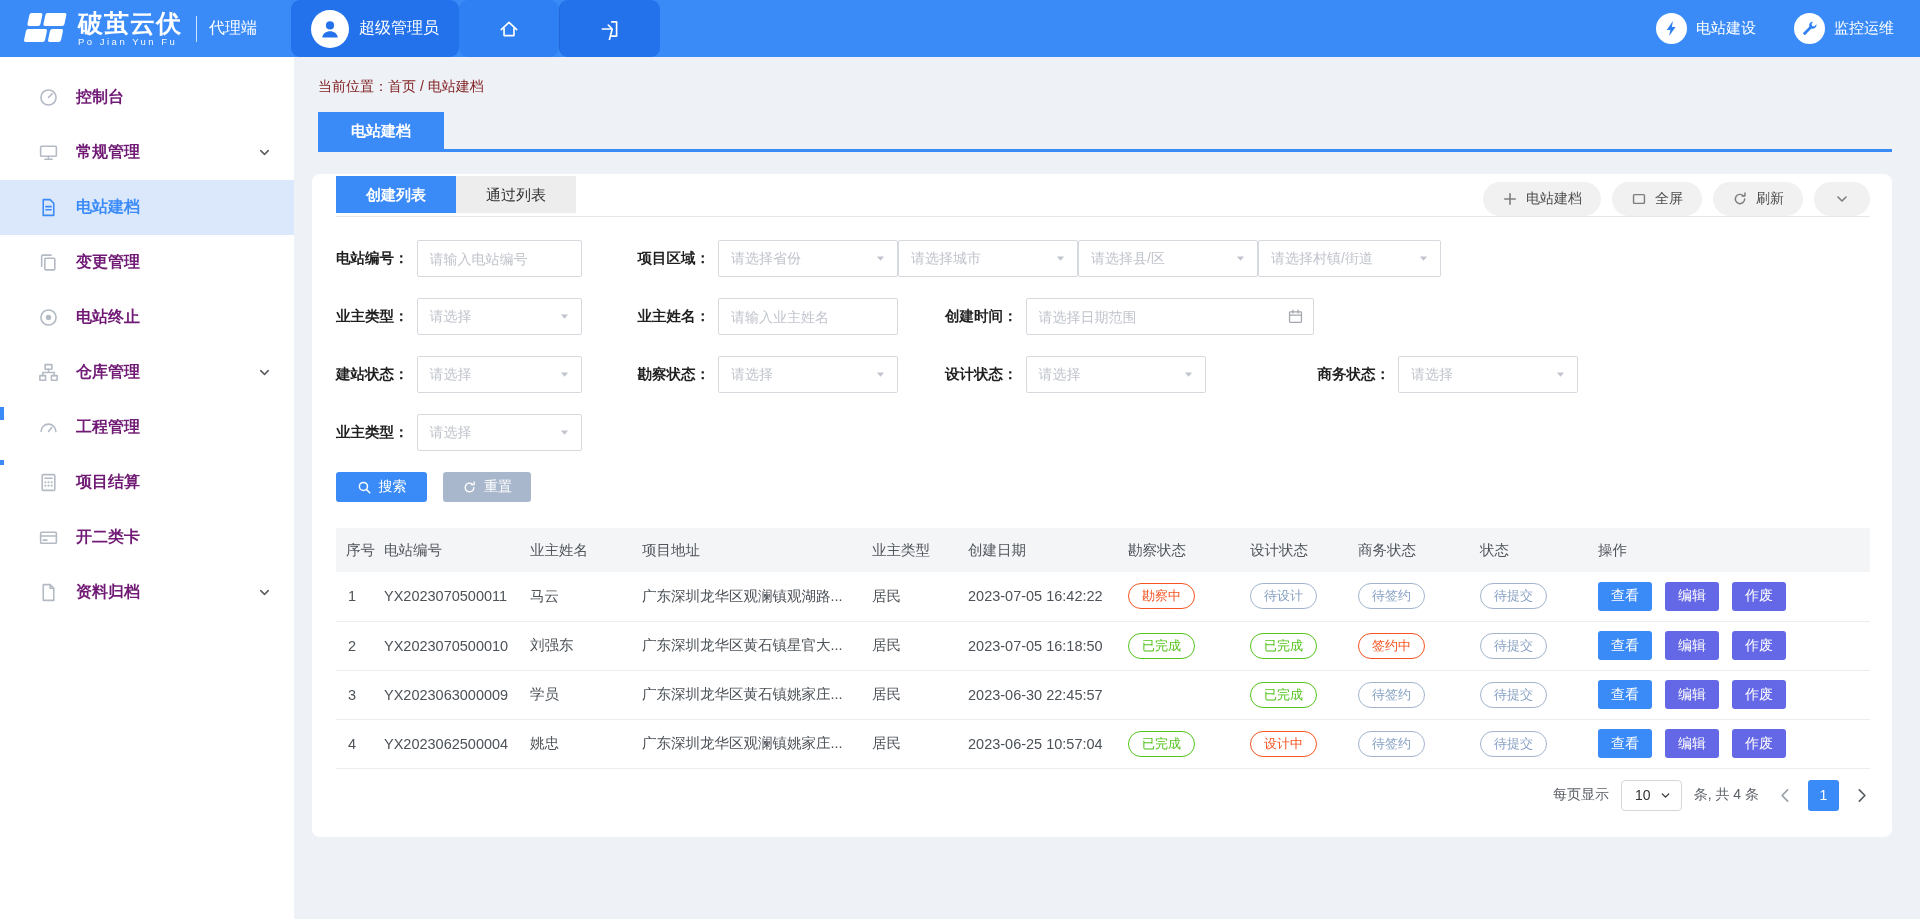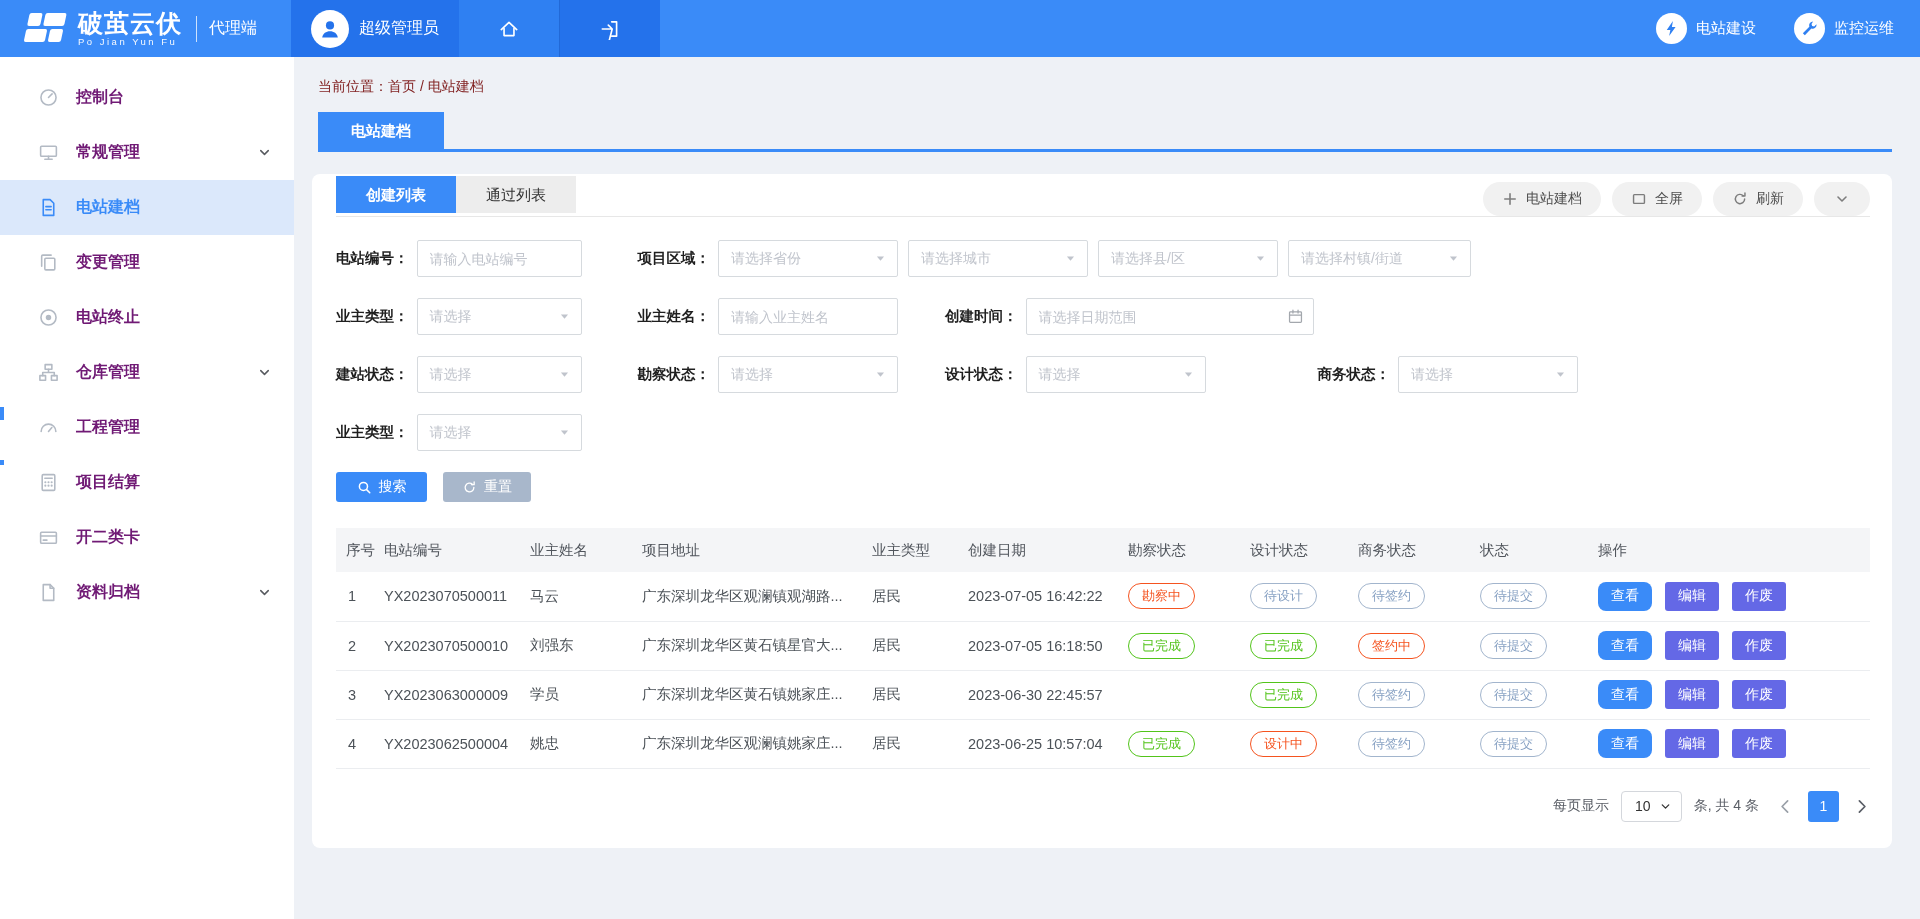--- a/index.html
+++ b/index.html
@@ -7,21 +7,21 @@
 
   
   .header { height:57px; display:flex; background:#3a8bf8; color:#fff; }
   .brand { width:291px; display:flex; align-items:center; padding-left:22px; background:#3a8bf8; }
   .brand-mark { width:46px; height:36px; margin-right:10px; flex:0 0 auto; }
   .brand-text { line-height:1.05; }
   .brand-title { font-size:25px; font-weight:bold; letter-spacing:1px; }
   .brand-sub { font-size:9.5px; letter-spacing:2.5px; opacity:.95; }
   .brand-divider { width:1px; height:26px; background:rgba(255,255,255,.75); margin:0 12px 0 14px; }
   .brand-edition { font-size:16px; }
-  .hseg { display:flex; align-items:center; justify-content:center; }
+  .hseg { display:flex; align-items:center; justify-content:center;border-radius:9px; }
   .seg-user { background:#2472eb; min-width:168px; padding:0 20px; gap:10px; }
   .avatar { width:38px; height:38px; border-radius:50%; background:#fff; color:#2472eb; display:flex; align-items:center; justify-content:center; }
   .avatar .ic { width:24px; height:24px; }
   .seg-user .uname { font-size:16px; }
   .seg-home { background:#2f80f2; width:100px; }
   .seg-exit { background:#2472eb; width:101px; border-left:1px solid rgba(0,0,0,.08); }
   .seg-home .ic, .seg-exit .ic { width:22px; height:22px; color:#fff; }
   .hspacer { flex:1; }
   .hlinks { display:flex; align-items:center; gap:38px; padding-right:26px; }
   .hlink { display:flex; align-items:center; gap:9px; cursor:pointer; }
@@ -59,21 +59,21 @@
 
   
   .filters { padding-top:23px; }
   .frow { display:flex; align-items:center; margin-bottom:21px; }
   .flabel { font-size:14.5px; font-weight:bold; color:#1f1f1f; margin-right:8px; white-space:nowrap; }
   .fgroup { display:flex; align-items:center; }
   .finput { height:37px; border:1px solid #d6dade; border-radius:2px; padding:0 12px; font-size:14px; color:#333; outline:none; font-family:inherit; }
   .finput::placeholder { color:#c0c4cc; }
   .w165 { width:165px; } .w180 { width:180px; } .w185 { width:183px; }
   .sel { display:inline-flex; align-items:center; justify-content:space-between; height:37px; border:1px solid #d6dade; border-radius:2px; background:#fff; padding:0 10px 0 12px; font-size:14px; color:#c0c4cc; cursor:pointer; }
-  .sel + .sel { margin-left:10px; }
+  .sel + .sel { }
   .sel .caret { width:13px; height:13px; color:#c0c4cc; }
   .mr56 { margin-right:56px; } .mr47 { margin-right:47px; } .mr112 { margin-right:112px; }
   .datewrap { position:relative; display:inline-flex; align-items:center; }
   .datewrap .finput { width:288px; padding-right:36px; }
   .datewrap .cal { position:absolute; right:10px; width:17px; height:17px; color:#a3a7ad; }
 
   .btnrow { display:flex; gap:16px; margin-top:4px; }
   .btn { display:flex; align-items:center; justify-content:center; gap:7px; height:30px; border:none; border-radius:3px; color:#fff; font-size:14px; cursor:pointer; font-family:inherit; }
   .btn .ic { width:15px; height:15px; }
   .btn-search { width:91px; background:#3a8bf8; }
@@ -87,25 +87,25 @@
   col.c-biz{width:122px;} col.c-status{width:118px;}
   thead th { background:#f4f5f7; height:44px; font-weight:normal; font-size:14.5px; color:#50555c; text-align:left; padding-left:8px; }
   thead th:first-child { padding-left:10px; }
   tbody td { height:49px; font-size:14.5px; color:#4c5258; padding-left:8px; border-bottom:1px solid #ebedf0; white-space:nowrap; overflow:hidden; }
   tbody td:first-child { padding-left:12px; }
   .badge { display:inline-block; padding:3px 13px; border-radius:15px; font-size:13px; background:#fff; }
   .b-orange { color:#f5531f; border:1px solid #f5531f; }
   .b-green  { color:#52c41a; border:1px solid #52c41a; }
   .b-steel  { color:#87a1c3; border:1px solid #a2b5cd; }
   .abtn { border:none; border-radius:3px; color:#fff; font-size:14px; height:29px; width:54px; cursor:pointer; margin-right:9px; font-family:inherit; }
-  .abtn.blue { background:#3a8bf8;border-radius:8px; }
+  .abtn.blue { background:#3a8bf8; }
   .abtn.indigo { background:#6468e6; }
 
   
-  .pager { display:flex; align-items:center; justify-content:flex-end; gap:12px; margin-top:22px; font-size:14px; color:#5a5e66; }
+  .pager { display:flex; align-items:center; justify-content:flex-end; gap:12px; margin-top:11px; font-size:14px; color:#5a5e66; }
   .psel { display:inline-flex; align-items:center; gap:8px; height:31px; padding:0 9px 0 13px; border:1px solid #d4d7dc; border-radius:4px; background:#fff; color:#333; cursor:pointer; }
   .psel .ic { width:13px; height:13px; color:#333; }
   .pnav { width:17px; height:17px; color:#9aa0a8; cursor:pointer; }
   .pnav.next { color:#5a5e66; }
   .pnum { width:31px; height:31px; border-radius:3px; background:#3a8bf8; color:#fff; display:flex; align-items:center; justify-content:center; font-size:14px; cursor:pointer; margin:0 2px; }
   .pager .gap { margin-left:6px; }
   .ic svg, .sicon svg, .caret svg, .cal svg, .side-chev svg, .pnav svg { display:block; width:100%; height:100%; }
 </style>
 </head>
 <body>

